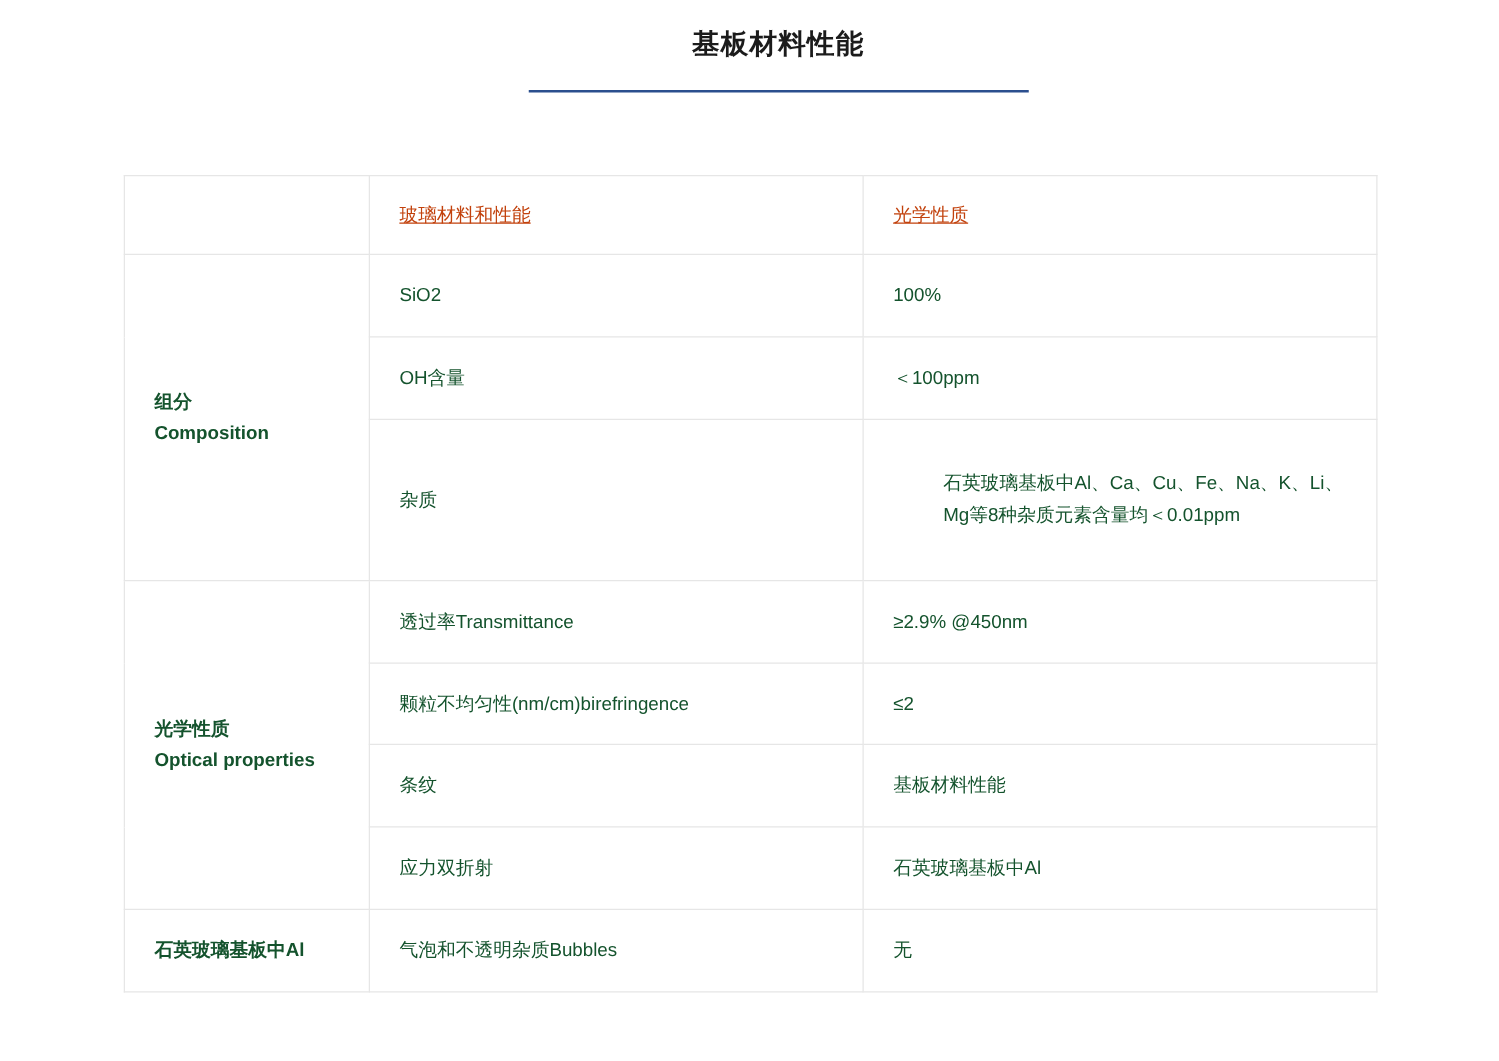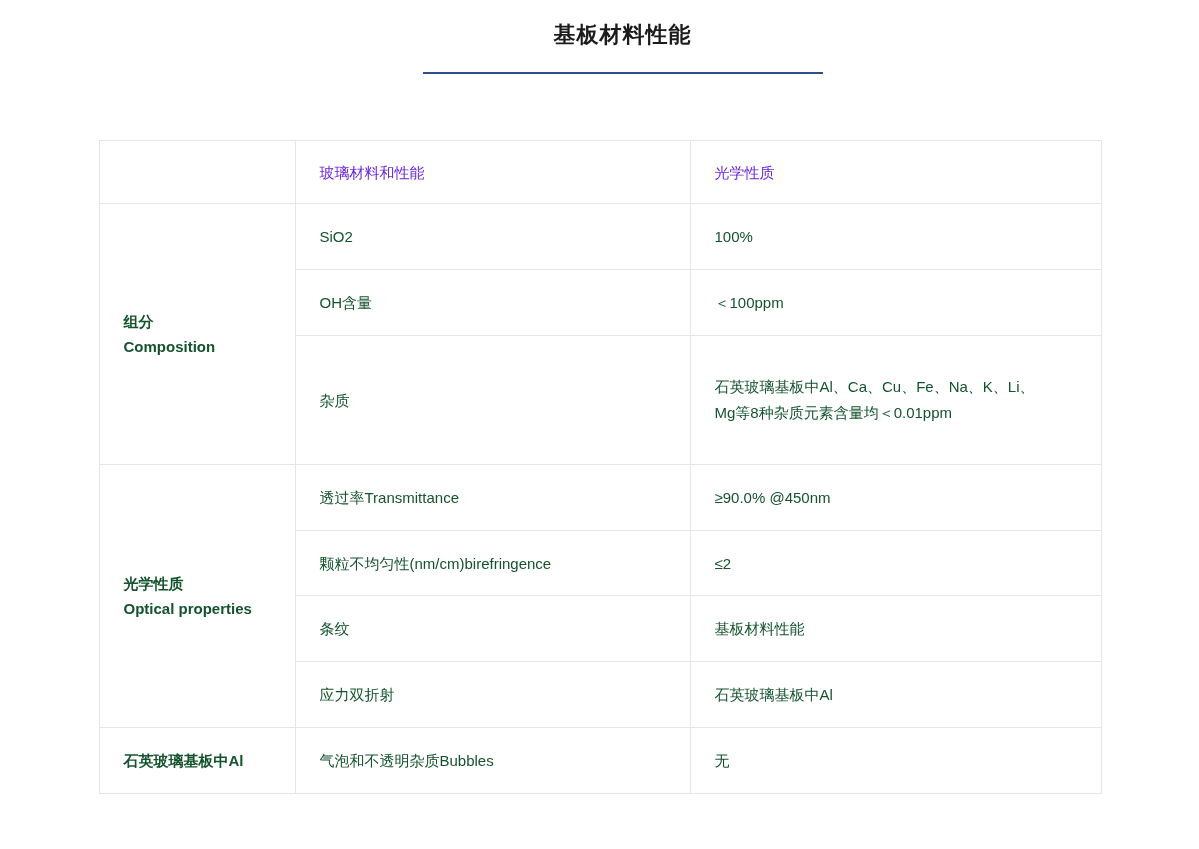--- a/index.html
+++ b/index.html
@@ -60,21 +60,22 @@
     border: 1px solid #e6e6e6;
     padding: 0 0 0 24px;
     vertical-align: middle;
     font-size: 15px;
     line-height: 25px;
     color: #14532d;
     font-weight: normal;
   }
   table.spec tr.header-row td {
     height: 62px;
-    color: #6d28d9;
+    color: #c2410c;
+    text-decoration: underline;
   }
   td.cell-empty {
     background: #ffffff;
   }
   td.group-label {
     color: #3a3a3a;
     line-height: 25px;
   }
   .multiline {
     display: block;
@@ -87,20 +88,21 @@
 
   .cell-text {
     display: block;
     white-space: pre-line;
   }
   .wrap-wide {
     display: block;
     max-width: 340px;
     white-space: pre-line;
     line-height: 26px;
+    margin-left: 40px;
   }
 </style>
 </head>
 <body>
 
 <div class="page">
 
   <div class="title-block">
     <div class="page-title">基板材料性能</div>
     <div class="title-rule"></div>
@@ -151,21 +153,21 @@
 
         <tr class="row-h-65">
           <td class="group-label" rowspan="4">
             <span class="multiline">光学性质
 Optical properties</span>
           </td>
           <td>
               <span class="cell-text">透过率Transmittance</span>
             </td>
           <td>
-              <span class="cell-text">≥90.0% @450nm</span>
+              <span class="cell-text">≥2.9% @450nm</span>
             </td>
         </tr>
         <tr class="row-h-64">
           <td>
               <span class="cell-text">颗粒不均匀性(nm/cm)birefringence</span>
             </td>
           <td>
               <span class="cell-text">≤2</span>
             </td>
         </tr>

